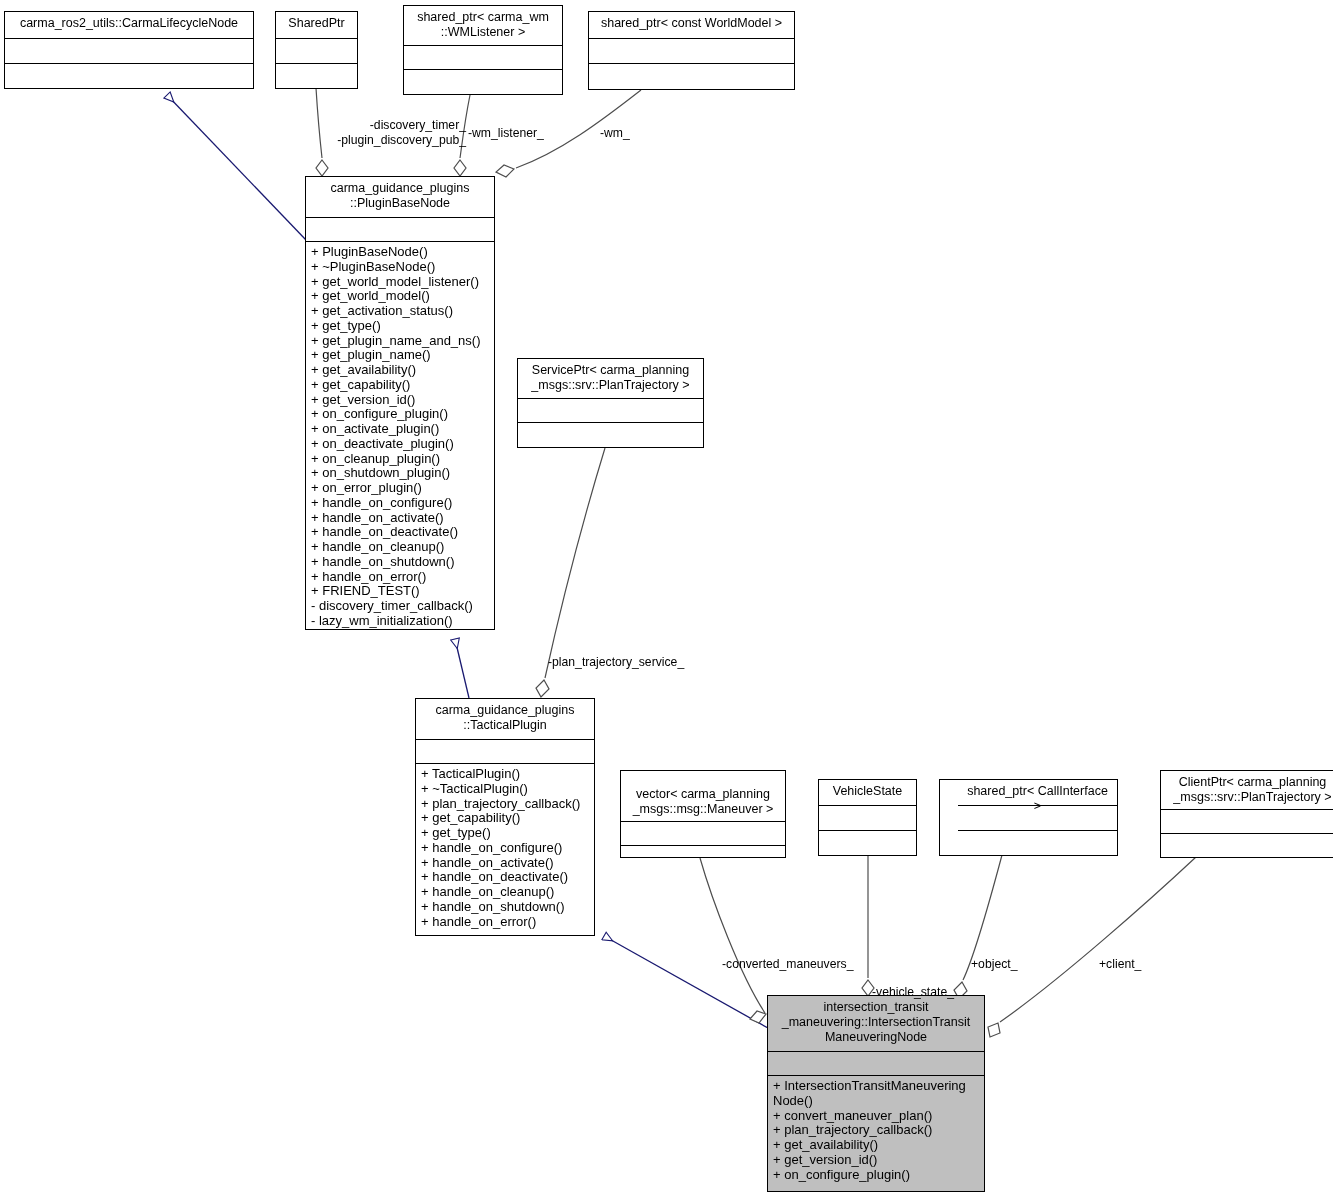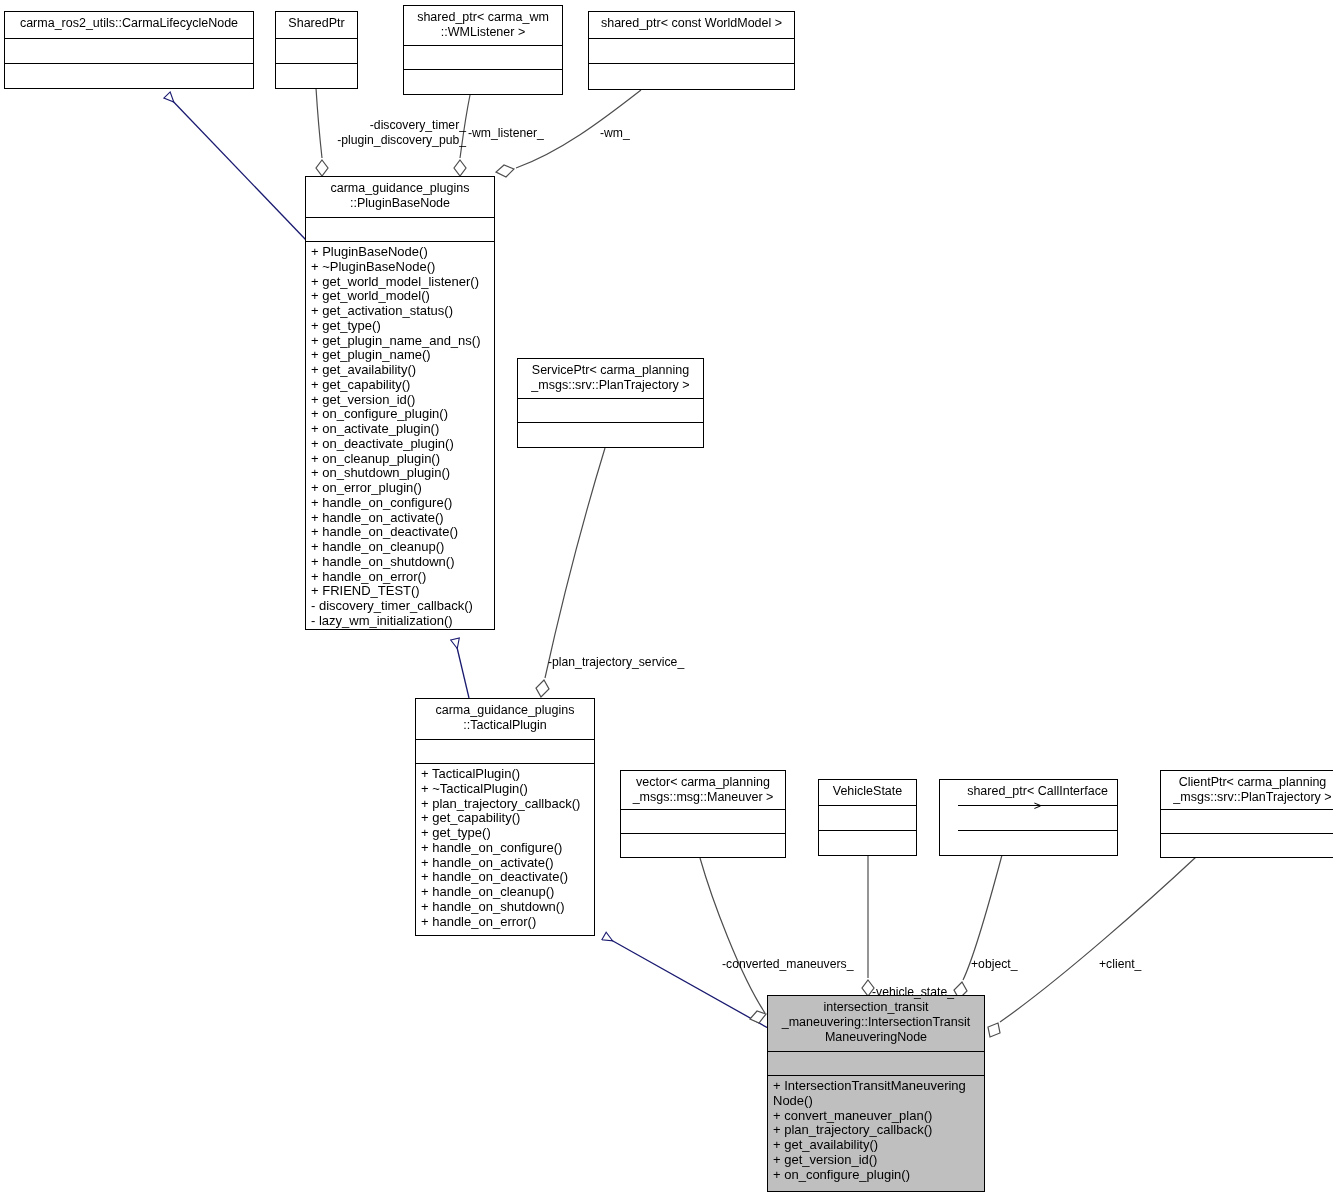--- a/index.html
+++ b/index.html
@@ -227,21 +227,21 @@
         <div>+ handle_on_configure()</div>
         <div>+ handle_on_activate()</div>
         <div>+ handle_on_deactivate()</div>
         <div>+ handle_on_cleanup()</div>
         <div>+ handle_on_shutdown()</div>
         <div>+ handle_on_error()</div>
       </div>
   </div>
 
   <div class="uml-box" style="left:620px; top:770px; width:166px; height:88px;">
-    <div class="uml-title" style="height:38px;">vector&lt; carma_planning
+    <div class="uml-title" style="height:38px;margin-top:12px;">vector&lt; carma_planning
 _msgs::msg::Maneuver &gt;</div>
     <div class="uml-sep"></div>
     <div class="uml-attrs" style="height:23px;"></div>
     <div class="uml-sep"></div>
     <div class="uml-ops" style="height:25px;"></div>
   </div>
 
   <div class="uml-box" style="left:818px; top:779px; width:99px; height:77px;">
     <div class="uml-title" style="height:25px;">VehicleState</div>
     <div class="uml-sep"></div>

